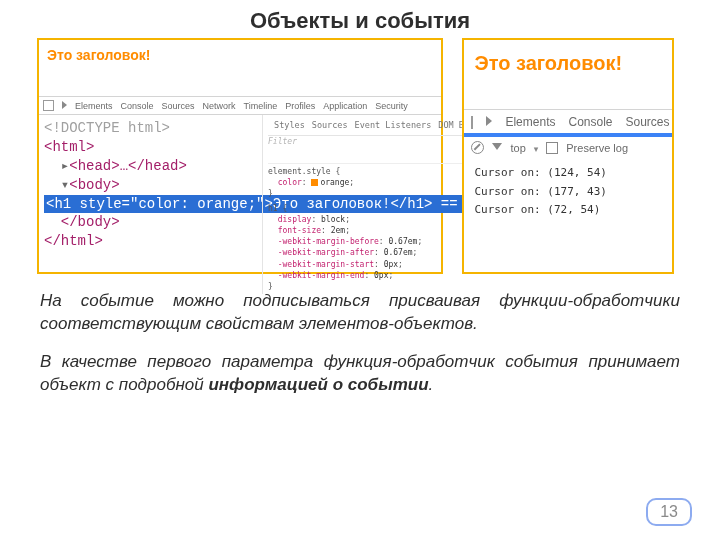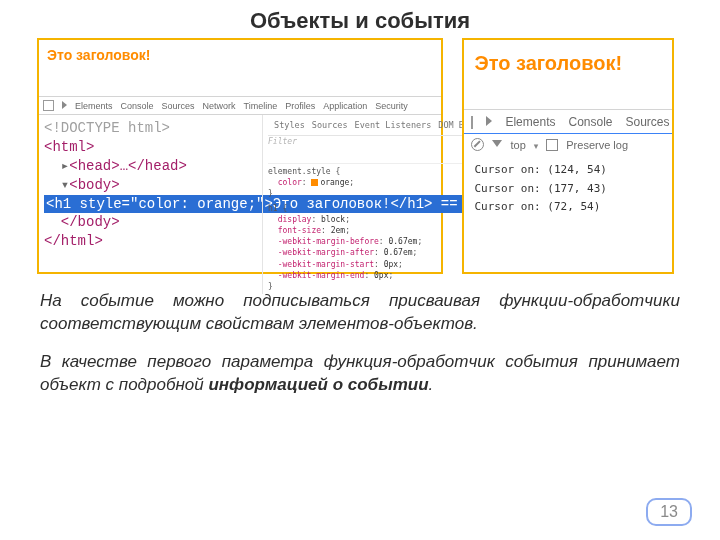--- a/index.html
+++ b/index.html
@@ -141,21 +141,21 @@
     width:11px;height:11px;border:1px solid #9a9a9a;display:inline-block;
   }
   .pr-tabs .arrow::before{
     content:"";
     border-left:6px solid #8a8a8a;
     border-top:5px solid transparent;
     border-bottom:5px solid transparent;
     display:inline-block;
   }
   .pr-row2{
-    border-top:1px solid #3b82f6;
+    border-top:4px solid #3b82f6;
     display:flex;
     align-items:center;
     gap:8px;
     font-size:11px;
     color:#6a6a6a;
     padding:4px 7px;
   }
   .cb{
     width:10px;height:10px;border:1px solid #888;display:inline-block;
   }

